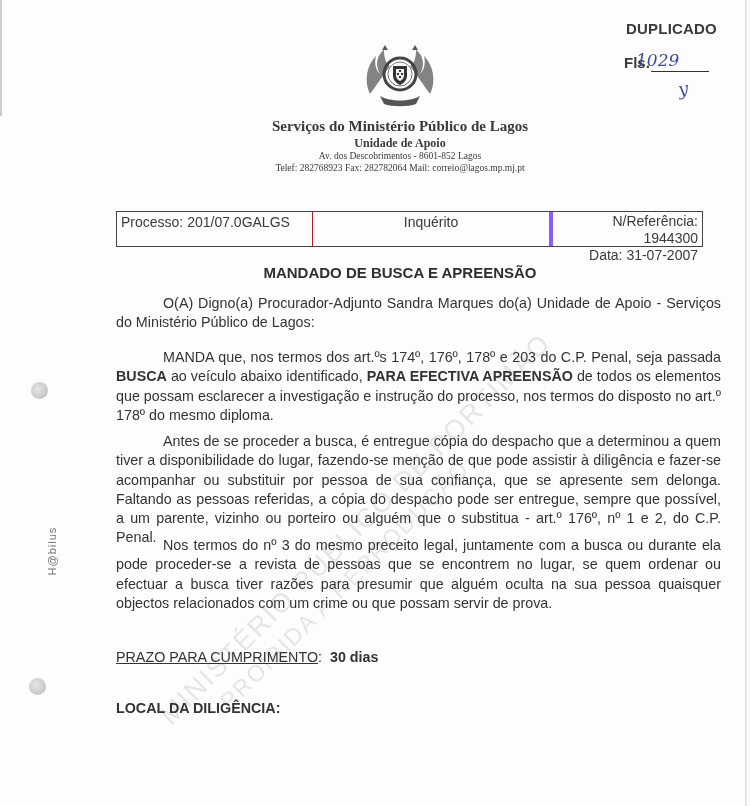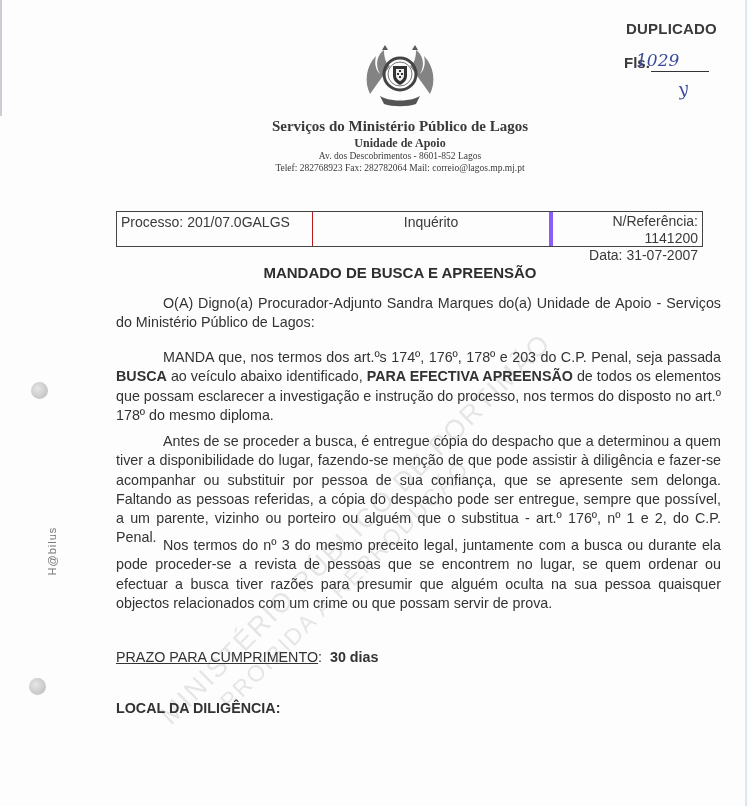--- a/index.html
+++ b/index.html
@@ -91,21 +91,21 @@
 
   <div class="hdr hdr-title">Serviços do Ministério Público de Lagos</div>
   <div class="hdr hdr-unit">Unidade de Apoio</div>
   <div class="hdr hdr-addr">Av. dos Descobrimentos - 8601-852 Lagos</div>
   <div class="hdr hdr-contact">Telef: 282768923   Fax: 282782064 Mail: correio@lagos.mp.mj.pt</div>
 
   <div class="ref-box">
     <div class="ref-cell ref-c1">Processo: 201/07.0GALGS</div>
     <div class="ref-cell ref-c2">Inquérito</div>
     <div class="ref-cell ref-c3">
-      <div>N/Referência: 1141200</div>
+      <div>N/Referência: 1944300</div>
       <div>Data: 31-07-2007</div>
     </div>
   </div>
 
   <div class="doc-title">MANDADO DE BUSCA E APREENSÃO</div>
 
   <div class="para p1"><span class="ind"></span><span>O(A) Digno(a) Procurador-Adjunto Sandra Marques do(a) Unidade de Apoio - Serviços do Ministério Público de Lagos:</span></div>
 
   <div class="para p2"><span class="ind"></span><span>MANDA que, nos termos dos art.ºs 174º, 176º, 178º e 203 do C.P. Penal, seja passada </span><b>BUSCA</b><span> ao veículo  abaixo identificado, </span><b>PARA EFECTIVA APREENSÃO</b><span> de todos os elementos que possam esclarecer a investigação e instrução do processo, nos termos do disposto no art.º 178º do mesmo diploma.</span></div>
 

